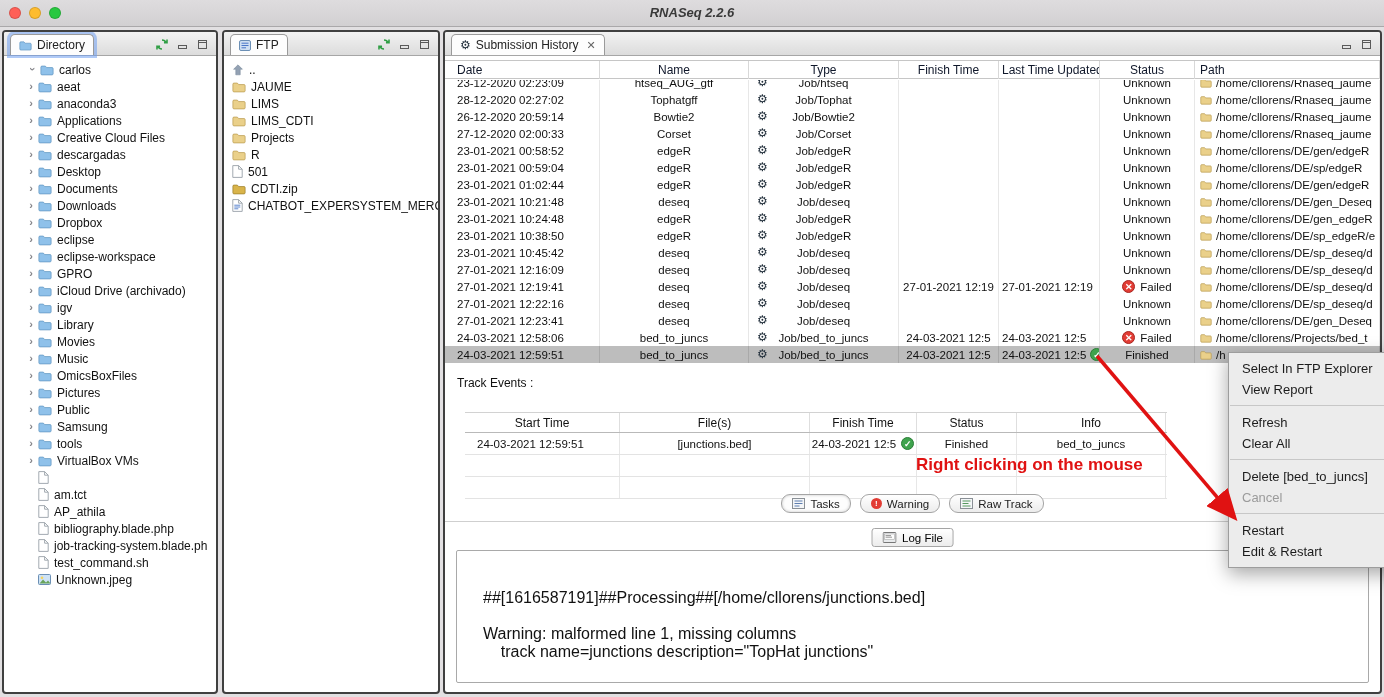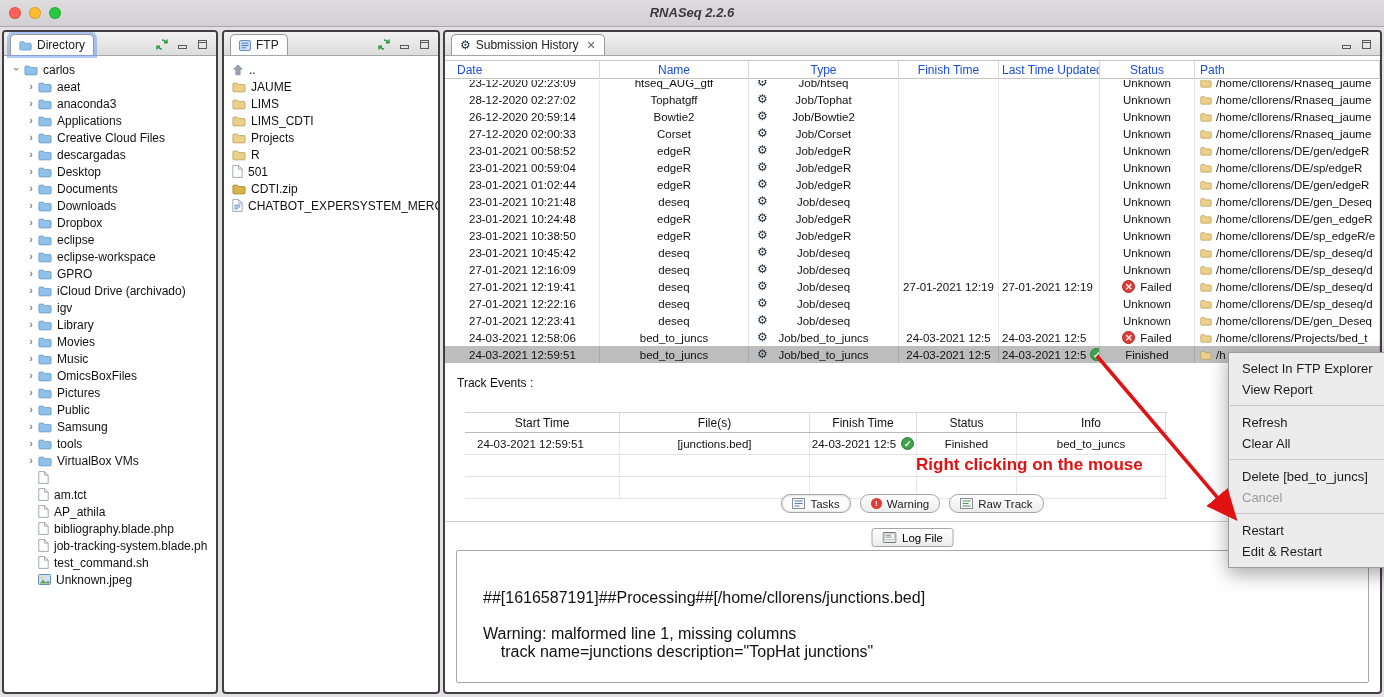--- a/index.html
+++ b/index.html
@@ -35,38 +35,38 @@
   .tab-close { font-size:11px; color:#666; margin-left:3px; }
   .ic { display:inline-flex; align-items:center; }
   
   .tree { position:absolute; top:25px; left:0; right:0; bottom:0; overflow:hidden; padding-top:4px; }
   .titem { height:17px; display:flex; align-items:center; font-size:12px; white-space:nowrap; overflow:hidden; }
   .titem .chev { width:14px; text-align:center; color:#85858a; font-size:11px; font-weight:bold;
     display:inline-block; transform:translateY(-1px); }
   .titem .chev.open { transform:rotate(90deg) translateX(-1px); }
   .titem .chev.hidden { visibility:hidden; }
   .titem .lbl { margin-left:5px; }
-  .dind { padding-left:6px; } .cind { padding-left:20px; }
+  .dind { padding-left:22px; } .cind { padding-left:20px; }
   .flist .titem { padding-left:8px; }
   
   #sub-thead { position:absolute; top:28px; left:0; right:0; height:19px; background:#fff;
     border-top:1px solid #c6c6c6; border-bottom:1px solid #c6c6c6; }
   #sub-thead, .trow { display:grid; grid-template-columns:155px 149px 150px 100px 101px 95px minmax(0,1fr); }
-  .hc { display:flex; align-items:center; height:18px; font-size:12px; color:#1d4ed8;
+  .hc { display:flex; align-items:center; height:18px; font-size:12px; color:#0f172a;
     border-right:1px solid #d8d8d8; overflow:hidden; white-space:nowrap; }
   .hc.a-left12 { padding-left:12px; } .hc.a-left3 { padding-left:3px; } .hc.a-left5 { padding-left:5px; }
   .hc.a-center { justify-content:center; }
   #sub-rows-vp { position:absolute; top:48px; left:0; right:0; height:290px; overflow:hidden; background:#fff; }
   #sub-rows { margin-top:-6px; }
   .trow { height:17px; }
   .trow.sel { background:#bdbdbd; }
   .c { display:flex; align-items:center; height:17px; font-size:11.5px;
     border-right:1px solid #e7e7e7; overflow:hidden; white-space:nowrap; }
   .trow.sel .c { border-right-color:#a9a9a9; }
-  .c.date { padding-left:24px; }
+  .c.date { padding-left:12px; }
   .c.name, .c.fin { justify-content:center; }
   .c.type { position:relative; justify-content:center; }
   .c.type .gear { position:absolute; left:8px; font-size:12px; color:#23303c; line-height:17px; }
   .c.upd { padding-left:3px; gap:4px; }
   .c.st { justify-content:center; gap:5px; }
   .c.path { padding-left:5px; gap:4px; }
   .stic { display:inline-flex; width:13px; height:13px; min-width:13px; border-radius:50%;
     align-items:center; justify-content:center; color:#fff; font-size:9px; font-weight:bold; }
   .stic.fail { background:var(--failed,#e23c34); border:1px solid #a8251f; }
   .stic.ok { background:var(--finished,#3fa34d); border:1px solid #2a7d36; }

